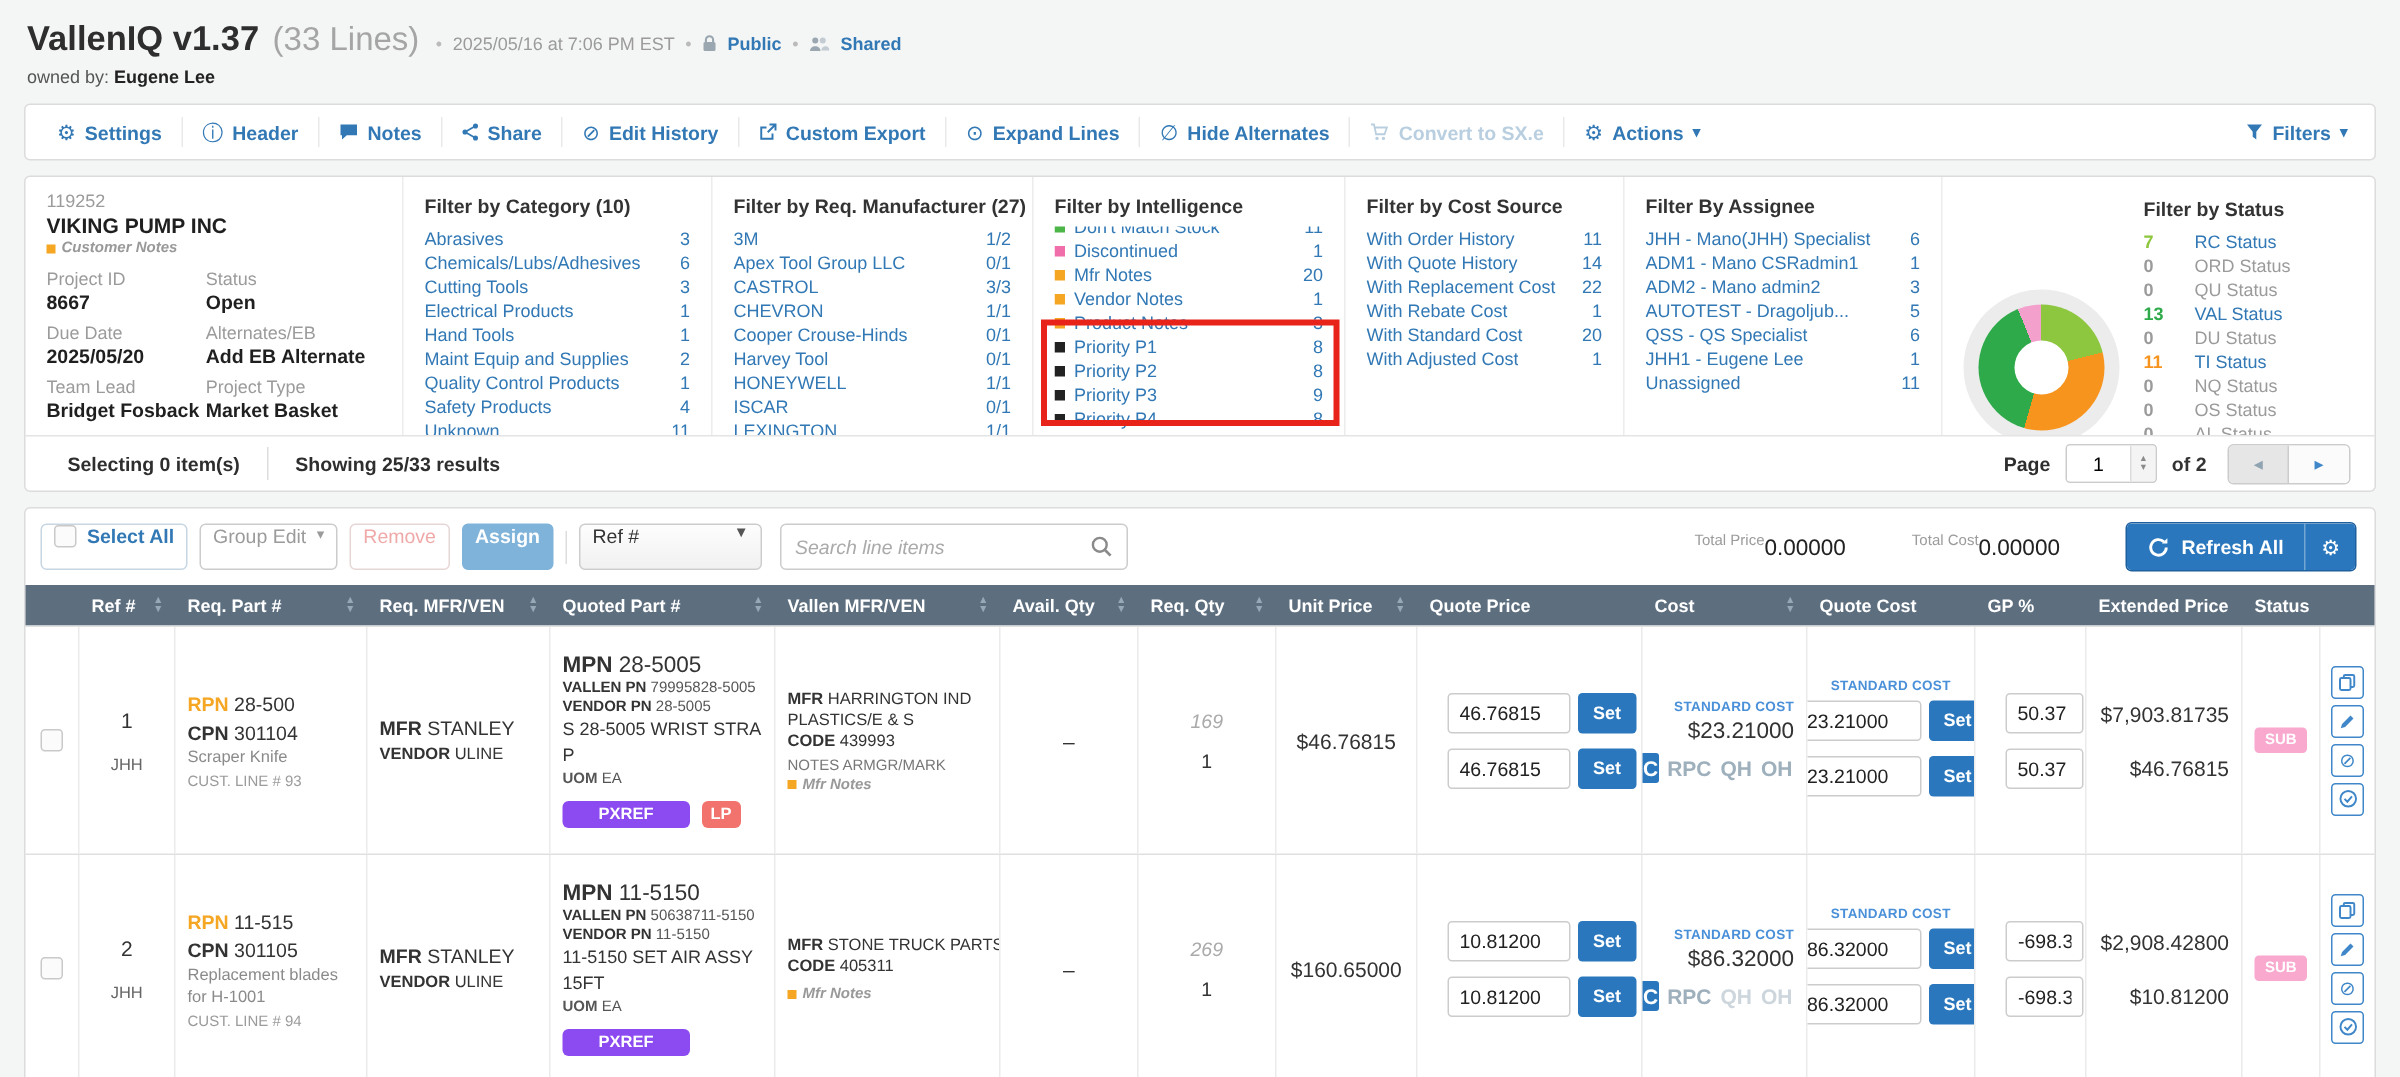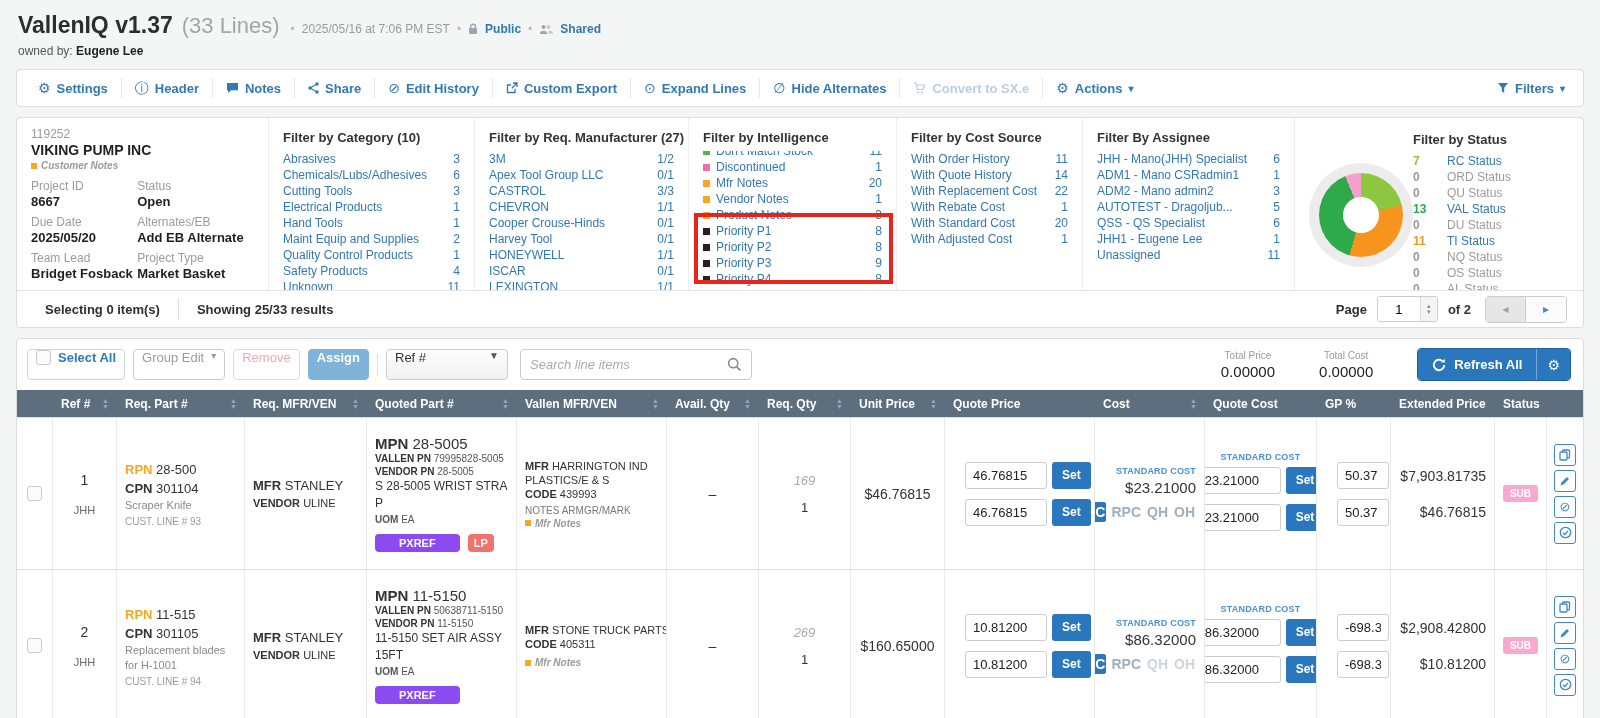--- a/index.html
+++ b/index.html
@@ -45,21 +45,21 @@
   .redbox{position:absolute;left:5px;right:3px;top:95px;height:71px;border:4px solid #e8231a;pointer-events:none;z-index:5}
   
   .proj-num{font-size:12px;color:#9b9b9b}
   .proj-name{font-size:14px;font-weight:bold;color:#1f1f1f;margin-top:1px}
   .proj-cn{display:flex;align-items:center;font-size:10px;color:#999;font-style:italic;font-weight:bold;margin-top:2px}
   .proj-cn .bullet{width:6px;height:6px;margin-right:4px}
   .proj-grid{display:grid;grid-template-columns:1fr 1.1fr;margin-top:8px;row-gap:6px}
   .pl{font-size:12px;color:#9b9b9b}
   .pv{font-size:13px;font-weight:bold;color:#1f1f1f;margin-top:1px;white-space:nowrap}
   
-  .st-wrap{display:flex;align-items:center;padding-top:2px}
+  .st-wrap{display:flex;align-items:flex-end;gap:16px;padding-top:2px}
   .plate{width:104px;height:104px;border-radius:50%;background:#ececec;display:flex;align-items:center;justify-content:center;flex:none;margin-top:4px}
   .donut{width:84px;height:84px;border-radius:50%;position:relative;background:conic-gradient(#8dc63f 0 76deg,#f7941e 76deg 196deg,#2faa4a 196deg 338deg,#f4a0cd 338deg 360deg)}
   .donut::after{content:"";position:absolute;inset:24px;background:#fff;border-radius:50%}
   .st-list{list-style:none;flex:1}
   .st-list li{display:flex;font-size:12px;line-height:16px;cursor:pointer}
   .st-cnt{width:34px;font-weight:bold;color:#9b9b9b}
   .st-lbl{color:#9b9b9b}
   .st-on .st-lbl{color:#3178b5}
   .c-lg{color:#8dc63f!important}.c-g{color:#2faa4a!important}.c-o{color:#f7941e!important}
   
@@ -84,21 +84,21 @@
   .cbx{width:15px;height:15px;border:1px solid #c9c9c9;border-radius:3px;background:#fbfbfb}
   .btn-ge{color:#9b9b9b}
   .btn-rm{color:#efa9a9;border-color:#e7d6d6}
   .btn-asg{background:#7fb3d9;border-color:#7fb3d9;color:#fff;font-weight:bold}
   .btn-ref{background:linear-gradient(#fdfdfd,#f1f1f1);width:122px;justify-content:space-between;color:#333}
   .btn-ref .caret{color:#555}
   .search{display:flex;align-items:center;border:1px solid #ccc;border-radius:4px;height:31px;width:232px;background:#fff;padding:0 9px;margin-left:4px}
   .search input{border:none;outline:none;flex:1;font-size:13px;font-family:"Liberation Sans",sans-serif;color:#555}
   .search input::placeholder{color:#aaa;font-style:italic}
   .tt-spacer{flex:1}
-  .tot{display:flex;flex-direction:column;align-items:center;margin-right:36px}
+  .tot{display:flex;align-items:flex-start;margin-right:36px}
   .tot-l{font-size:10px;color:#9b9b9b}
   .tot-v{font-size:15px;color:#222;margin-top:2px}
   .refresh{display:flex;align-items:stretch;height:33px;border-radius:4px;overflow:hidden;border:1px solid #1e5f9e;cursor:pointer;margin-right:2px}
   .ref-main{display:flex;align-items:center;gap:8px;background:#2a77bd;color:#fff;font-size:13px;font-weight:bold;padding:0 14px}
   .ref-gear{display:flex;align-items:center;background:#2a77bd;border-left:1px solid rgba(255,255,255,.35);color:#fff;padding:0 10px;font-size:14px}
   
   .grid{display:grid;grid-template-columns:36px 64px 128px 122px 150px 150px 92px 92px 94px 150px 110px 112px 74px 104px 52px minmax(0,1fr)}
   .thead{background:#5d6e7f;height:27px}
   .th{display:flex;align-items:center;justify-content:space-between;color:#fff;font-size:12px;font-weight:bold;padding:0 8px;white-space:nowrap;overflow:hidden;cursor:pointer}
   .sort{display:flex;flex-direction:column;color:#97a8b6;font-size:7px;line-height:6px;margin-left:4px}

